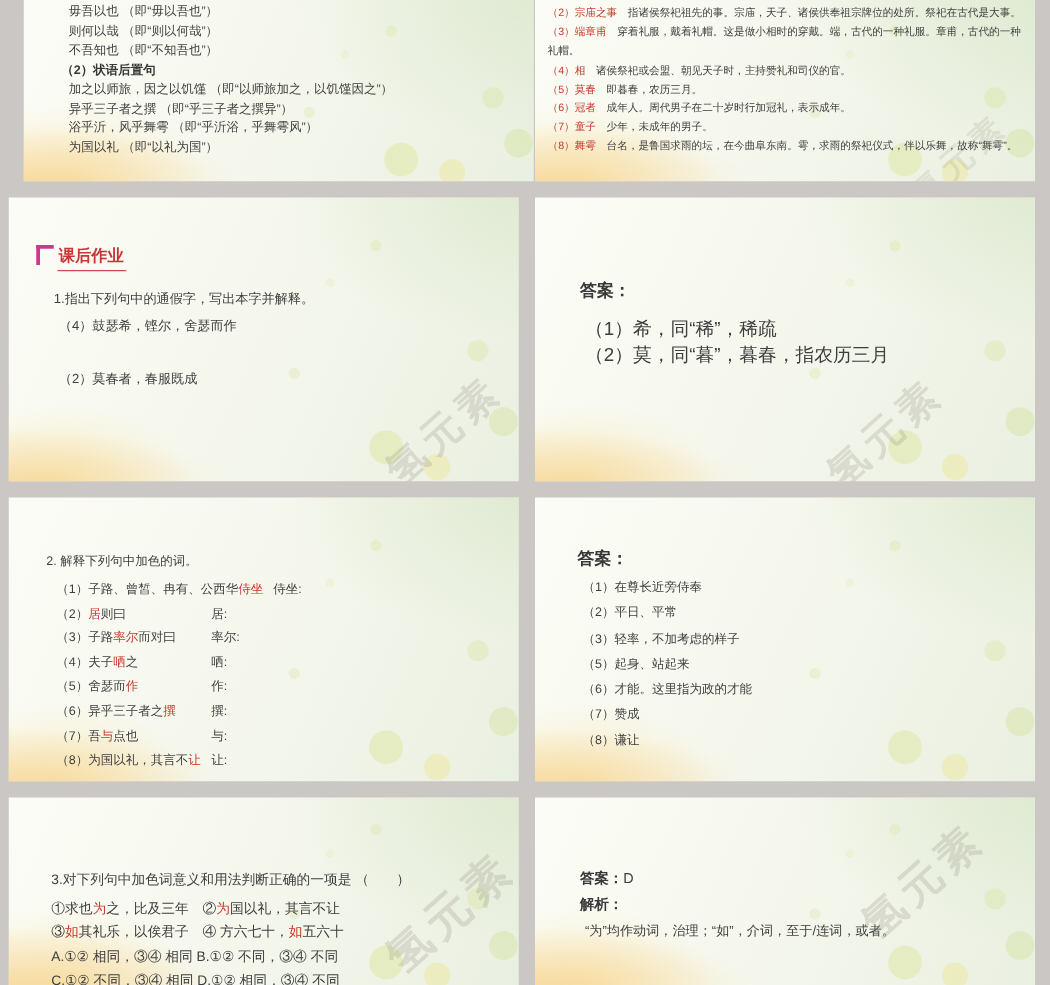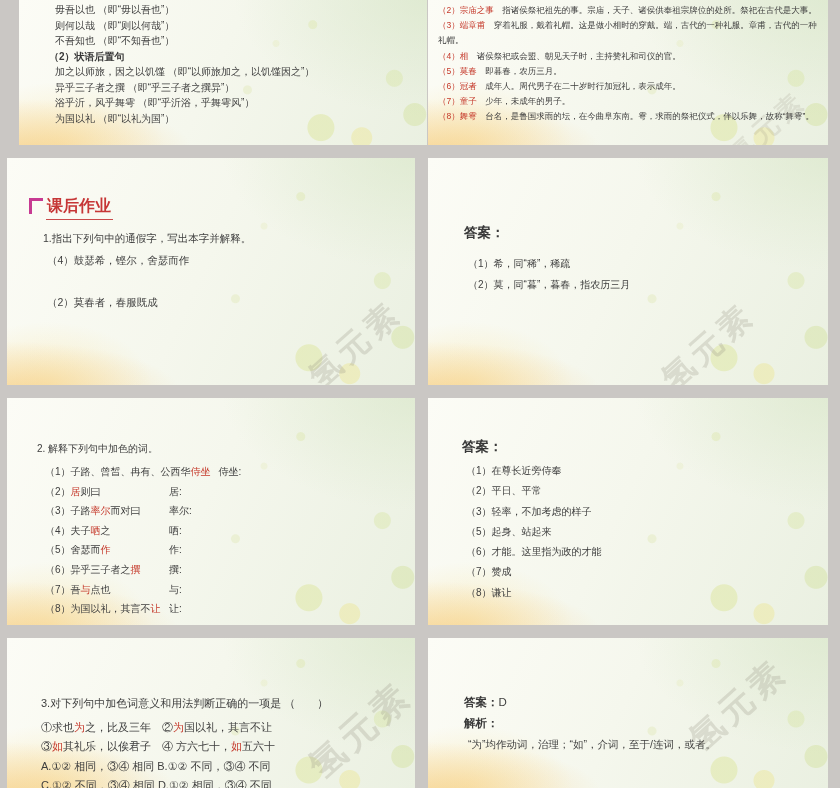--- a/index.html
+++ b/index.html
@@ -48,30 +48,30 @@
   .wm-s3{right:4px;bottom:18px;font-size:32px;}
   .wm-s4{right:64px;bottom:16px;font-size:32px;}
   .wm-s7{left:292px;top:68px;font-size:36px;}
   .wm-s8{left:252px;top:44px;font-size:34px;}
 
   .s1-lines{left:36px;top:2px;right:6px;font-size:10px;line-height:15.5px;}
   .s1-lines .hang{margin-left:-6px;}
 
   .s2-lines{left:10px;top:3px;right:5px;font-size:8.5px;line-height:15.2px;}
 
-  .lesson-title{left:22px;top:38px;font-size:16px;font-weight:bold;color:#c63636;}
+  .lesson-title{left:22px;top:38px;font-size:13px;font-weight:bold;color:#c63636;}
   .lesson-title .title-text{display:inline-block;border-bottom:1.5px solid #c94b4b;padding:0 2px 2px 1px;}
   .bracket{display:inline-block;width:11px;height:13px;border-left:3px solid #c73a92;border-top:3px solid #c73a92;margin-right:3px;vertical-align:-3px;}
   .s3-q{left:36px;top:74px;font-size:10.5px;}
   .s3-i1{left:40px;top:96px;font-size:10.5px;}
   .s3-i2{left:40px;top:138px;font-size:10.5px;}
 
   .ans-label{font-size:13.5px;font-weight:bold;color:#383838;}
   .s4-label{left:36px;top:66px;}
-  .s4-items{left:40px;top:95px;font-size:10px;line-height:21px;}
+  .s4-items{left:40px;top:95px;font-size:15px;line-height:21px;}
 
   .s5-intro{left:30px;top:44px;font-size:10px;}
   .s5-rows{left:38px;top:64px;right:4px;font-size:10px;line-height:19.6px;}
   .q-left{display:inline-block;min-width:124px;padding-right:8px;box-sizing:border-box;}
 
   .s6-label{left:34px;top:40px;}
   .s6-items{left:38px;top:63px;font-size:10px;line-height:20.3px;}
 
   .s7-intro{left:34px;top:58px;font-size:11px;}
   .s7-lines{left:34px;top:80px;right:4px;font-size:11px;line-height:19.4px;}

